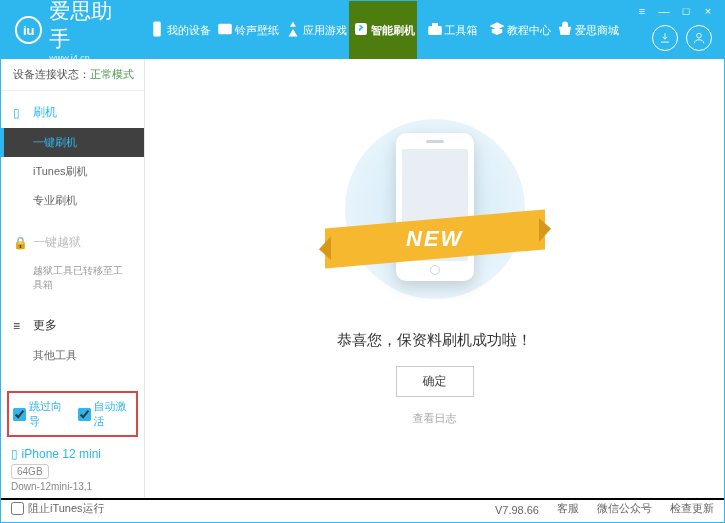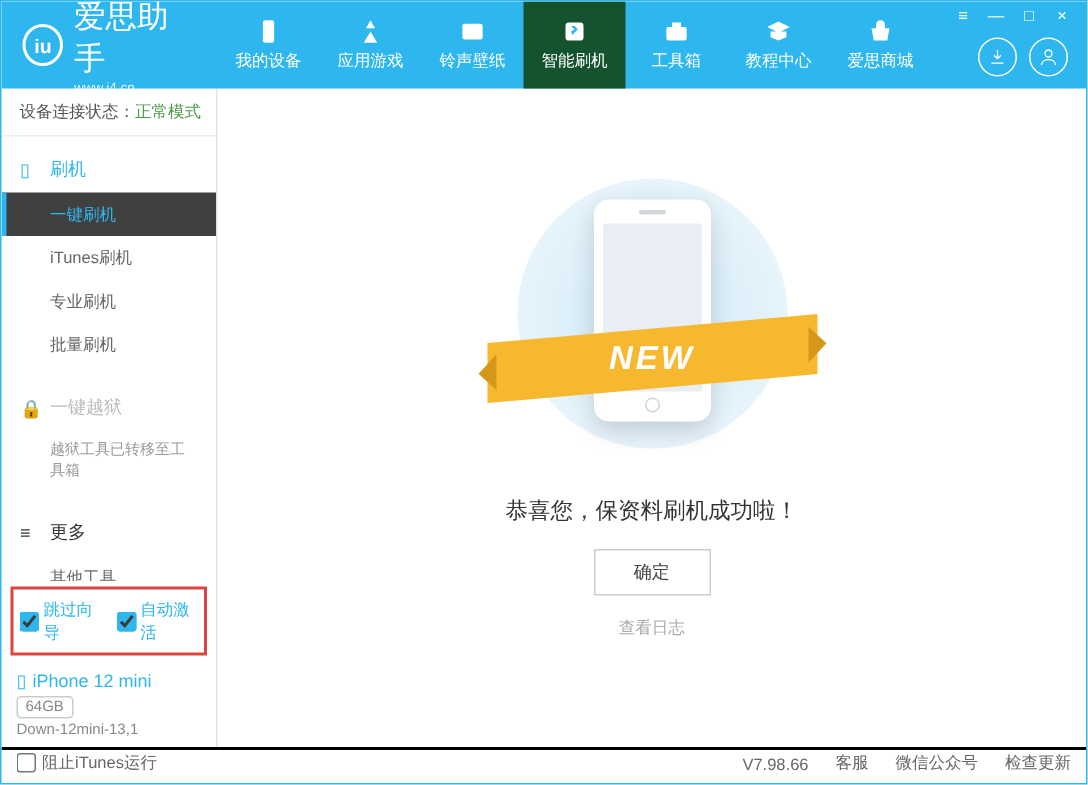--- a/index.html
+++ b/index.html
@@ -3,22 +3,22 @@
 <meta charset="utf-8">
 <style>
 * { margin: 0; padding: 0; box-sizing: border-box; font-family: "Microsoft YaHei", Arial, sans-serif; }
 body { width: 725px; height: 523px; background: #fff; border: 1px solid #2eb7ee; overflow: hidden; }
 .header { height: 58px; background: #2eb7ee; display: flex; align-items: center; color: #fff; position: relative; }
 .logo-area { display: flex; align-items: center; padding: 0 14px; width: 144px; }
 .logo-icon { width: 28px; height: 28px; border: 2px solid #fff; border-radius: 50%; display: flex; align-items: center; justify-content: center; font-weight: bold; font-size: 13px; margin-right: 7px; }
 .logo-text { font-size: 21px; }
 .logo-url { font-size: 9px; opacity: 0.85; }
 .nav-items { display: flex; height: 100%; }
-.nav-item { width: 68px; display: flex; flex-direction: column; align-items: center; justify-content: center; font-size: 11px; cursor: pointer; }
-.nav-item.active { background: #14532d; }
+.nav-item { width: 68px; display: flex; flex-direction: row; align-items: center; justify-content: center; font-size: 11px; cursor: pointer; }
+.nav-item.active { background: #4d7c0f; font-weight: bold; }
 .nav-icon { width: 20px; height: 18px; margin-bottom: 3px; display: flex; align-items: center; justify-content: center; }
 .nav-icon svg { width: 18px; height: 18px; fill: #fff; }
 .win-controls { position: absolute; top: 3px; right: 6px; display: flex; gap: 2px; }
 .win-btn { width: 20px; height: 14px; display: flex; align-items: center; justify-content: center; cursor: pointer; font-size: 11px; color: #fff; }
 .circle-btns { position: absolute; right: 12px; top: 24px; display: flex; gap: 8px; }
 .circle-btn { width: 26px; height: 26px; border: 1.5px solid #fff; border-radius: 50%; display: flex; align-items: center; justify-content: center; cursor: pointer; }
 .circle-btn svg { width: 14px; height: 14px; fill: none; stroke: #fff; stroke-width: 1.5; }
 .body-area { display: flex; height: calc(100% - 58px - 24px); }
 .sidebar { width: 144px; border-right: 1px solid #e5e5e5; display: flex; flex-direction: column; font-size: 11px; color: #555; }
 .conn-status { padding: 8px 10px; border-bottom: 1px solid #eee; text-align: right; }
@@ -75,32 +75,32 @@
         <div class="nav-icon">
           <svg viewBox="0 0 24 24">
             <rect x="7" y="2" width="10" height="20" rx="2"></rect>
           </svg>
         </div>
         <span>我的设备</span>
       </div>
     <div class="nav-item">
         <div class="nav-icon">
           <svg viewBox="0 0 24 24">
+            <rect x="3" y="5" width="18" height="14" rx="2"></rect>
+          </svg>
+        </div>
+        <span>铃声壁纸</span>
+      </div>
+    <div class="nav-item">
+        <div class="nav-icon">
+          <svg viewBox="0 0 24 24">
             <path d="M12 2l4 7H8z M6 22l6-10 6 10z"></path>
           </svg>
         </div>
         <span>应用游戏</span>
-      </div>
-    <div class="nav-item">
-        <div class="nav-icon">
-          <svg viewBox="0 0 24 24">
-            <rect x="3" y="5" width="18" height="14" rx="2"></rect>
-          </svg>
-        </div>
-        <span>铃声壁纸</span>
       </div>
     <div class="nav-item active">
         <div class="nav-icon">
           <svg viewBox="0 0 24 24">
             <rect x="4" y="4" width="16" height="16" rx="3"></rect>
             <path d="M12 7l3 3-5 5-1-3 3-2-3-3z" fill="#2eb7ee"></path>
           </svg>
         </div>
         <span>智能刷机</span>
       </div>
@@ -158,21 +158,20 @@
     </div>
     <div class="side-scroll">
       <div class="side-section">
         <div class="side-head blue">
             <span class="ico">▯</span>
             <span>刷机</span>
           </div>
         <div class="side-sub active">一键刷机</div>
         <div class="side-sub">iTunes刷机</div>
         <div class="side-sub">专业刷机</div>
-        <div class="side-sub">批量刷机</div>
       </div>
       <div class="side-section">
         <div class="side-head side-lock">
             <span class="ico">🔒</span>
             <span>一键越狱</span>
           </div>
         <div class="side-note">越狱工具已转移至工具箱</div>
       </div>
       <div class="side-section">
         <div class="side-head">

